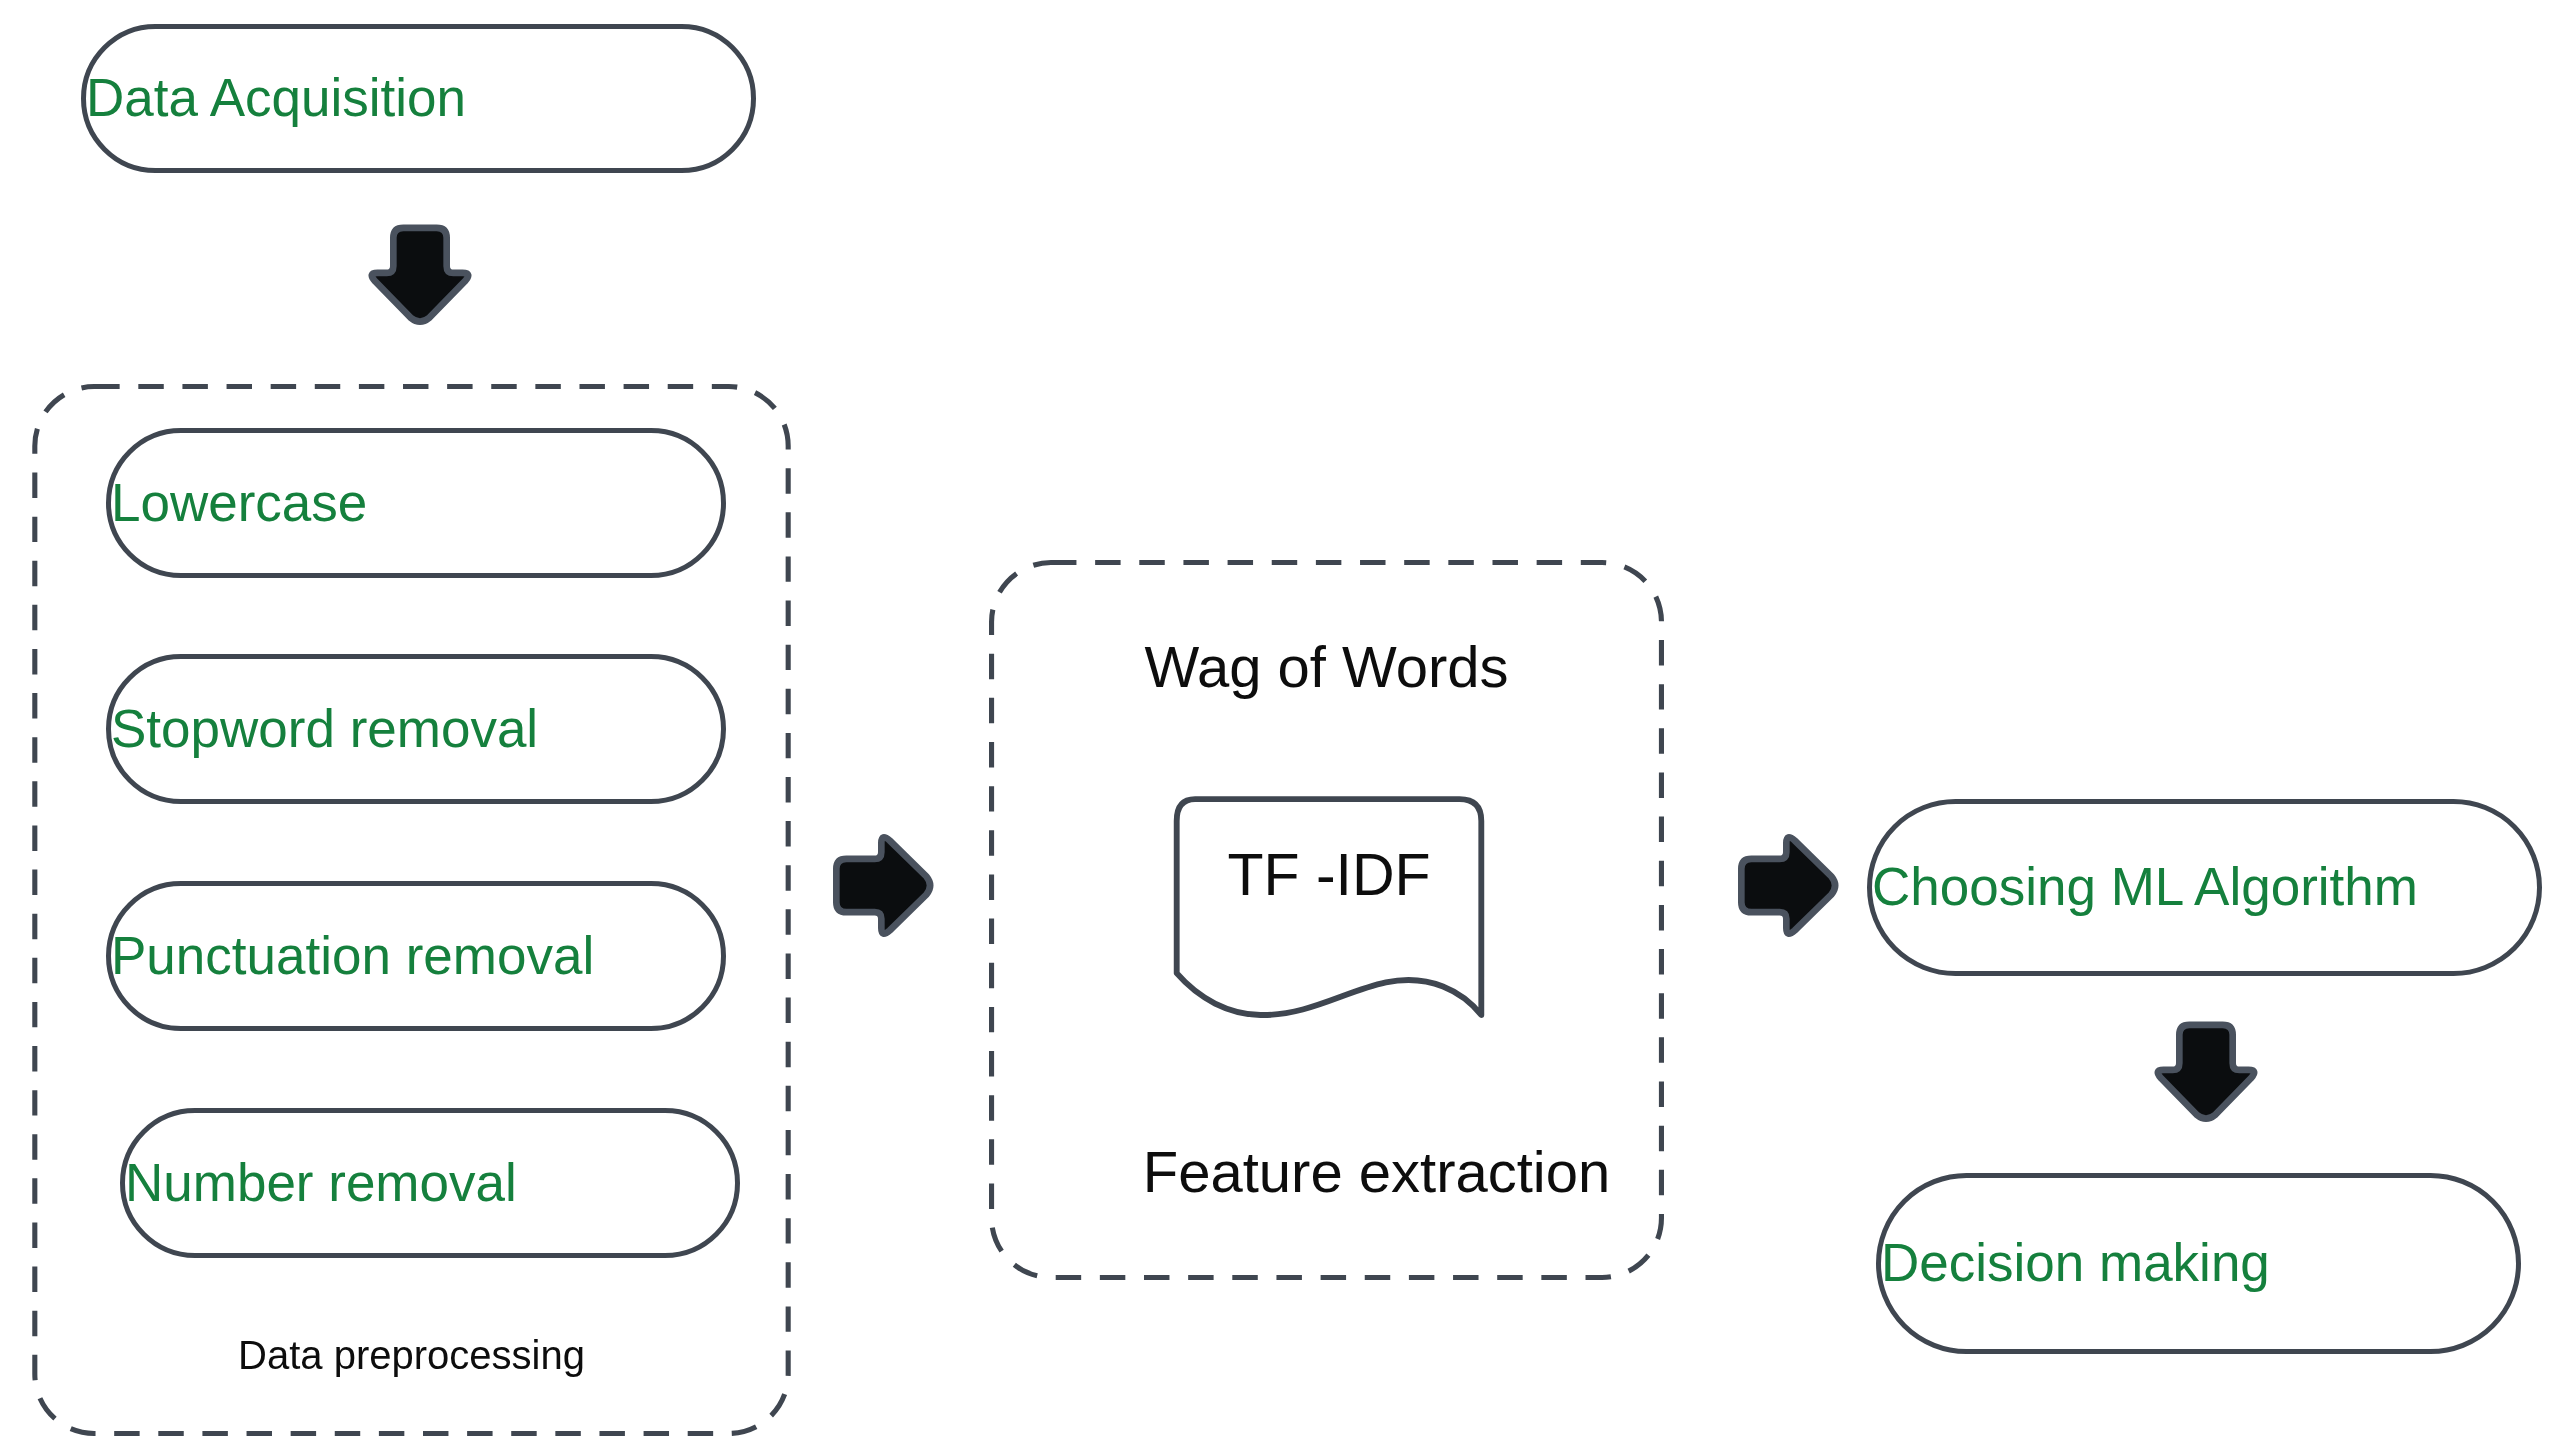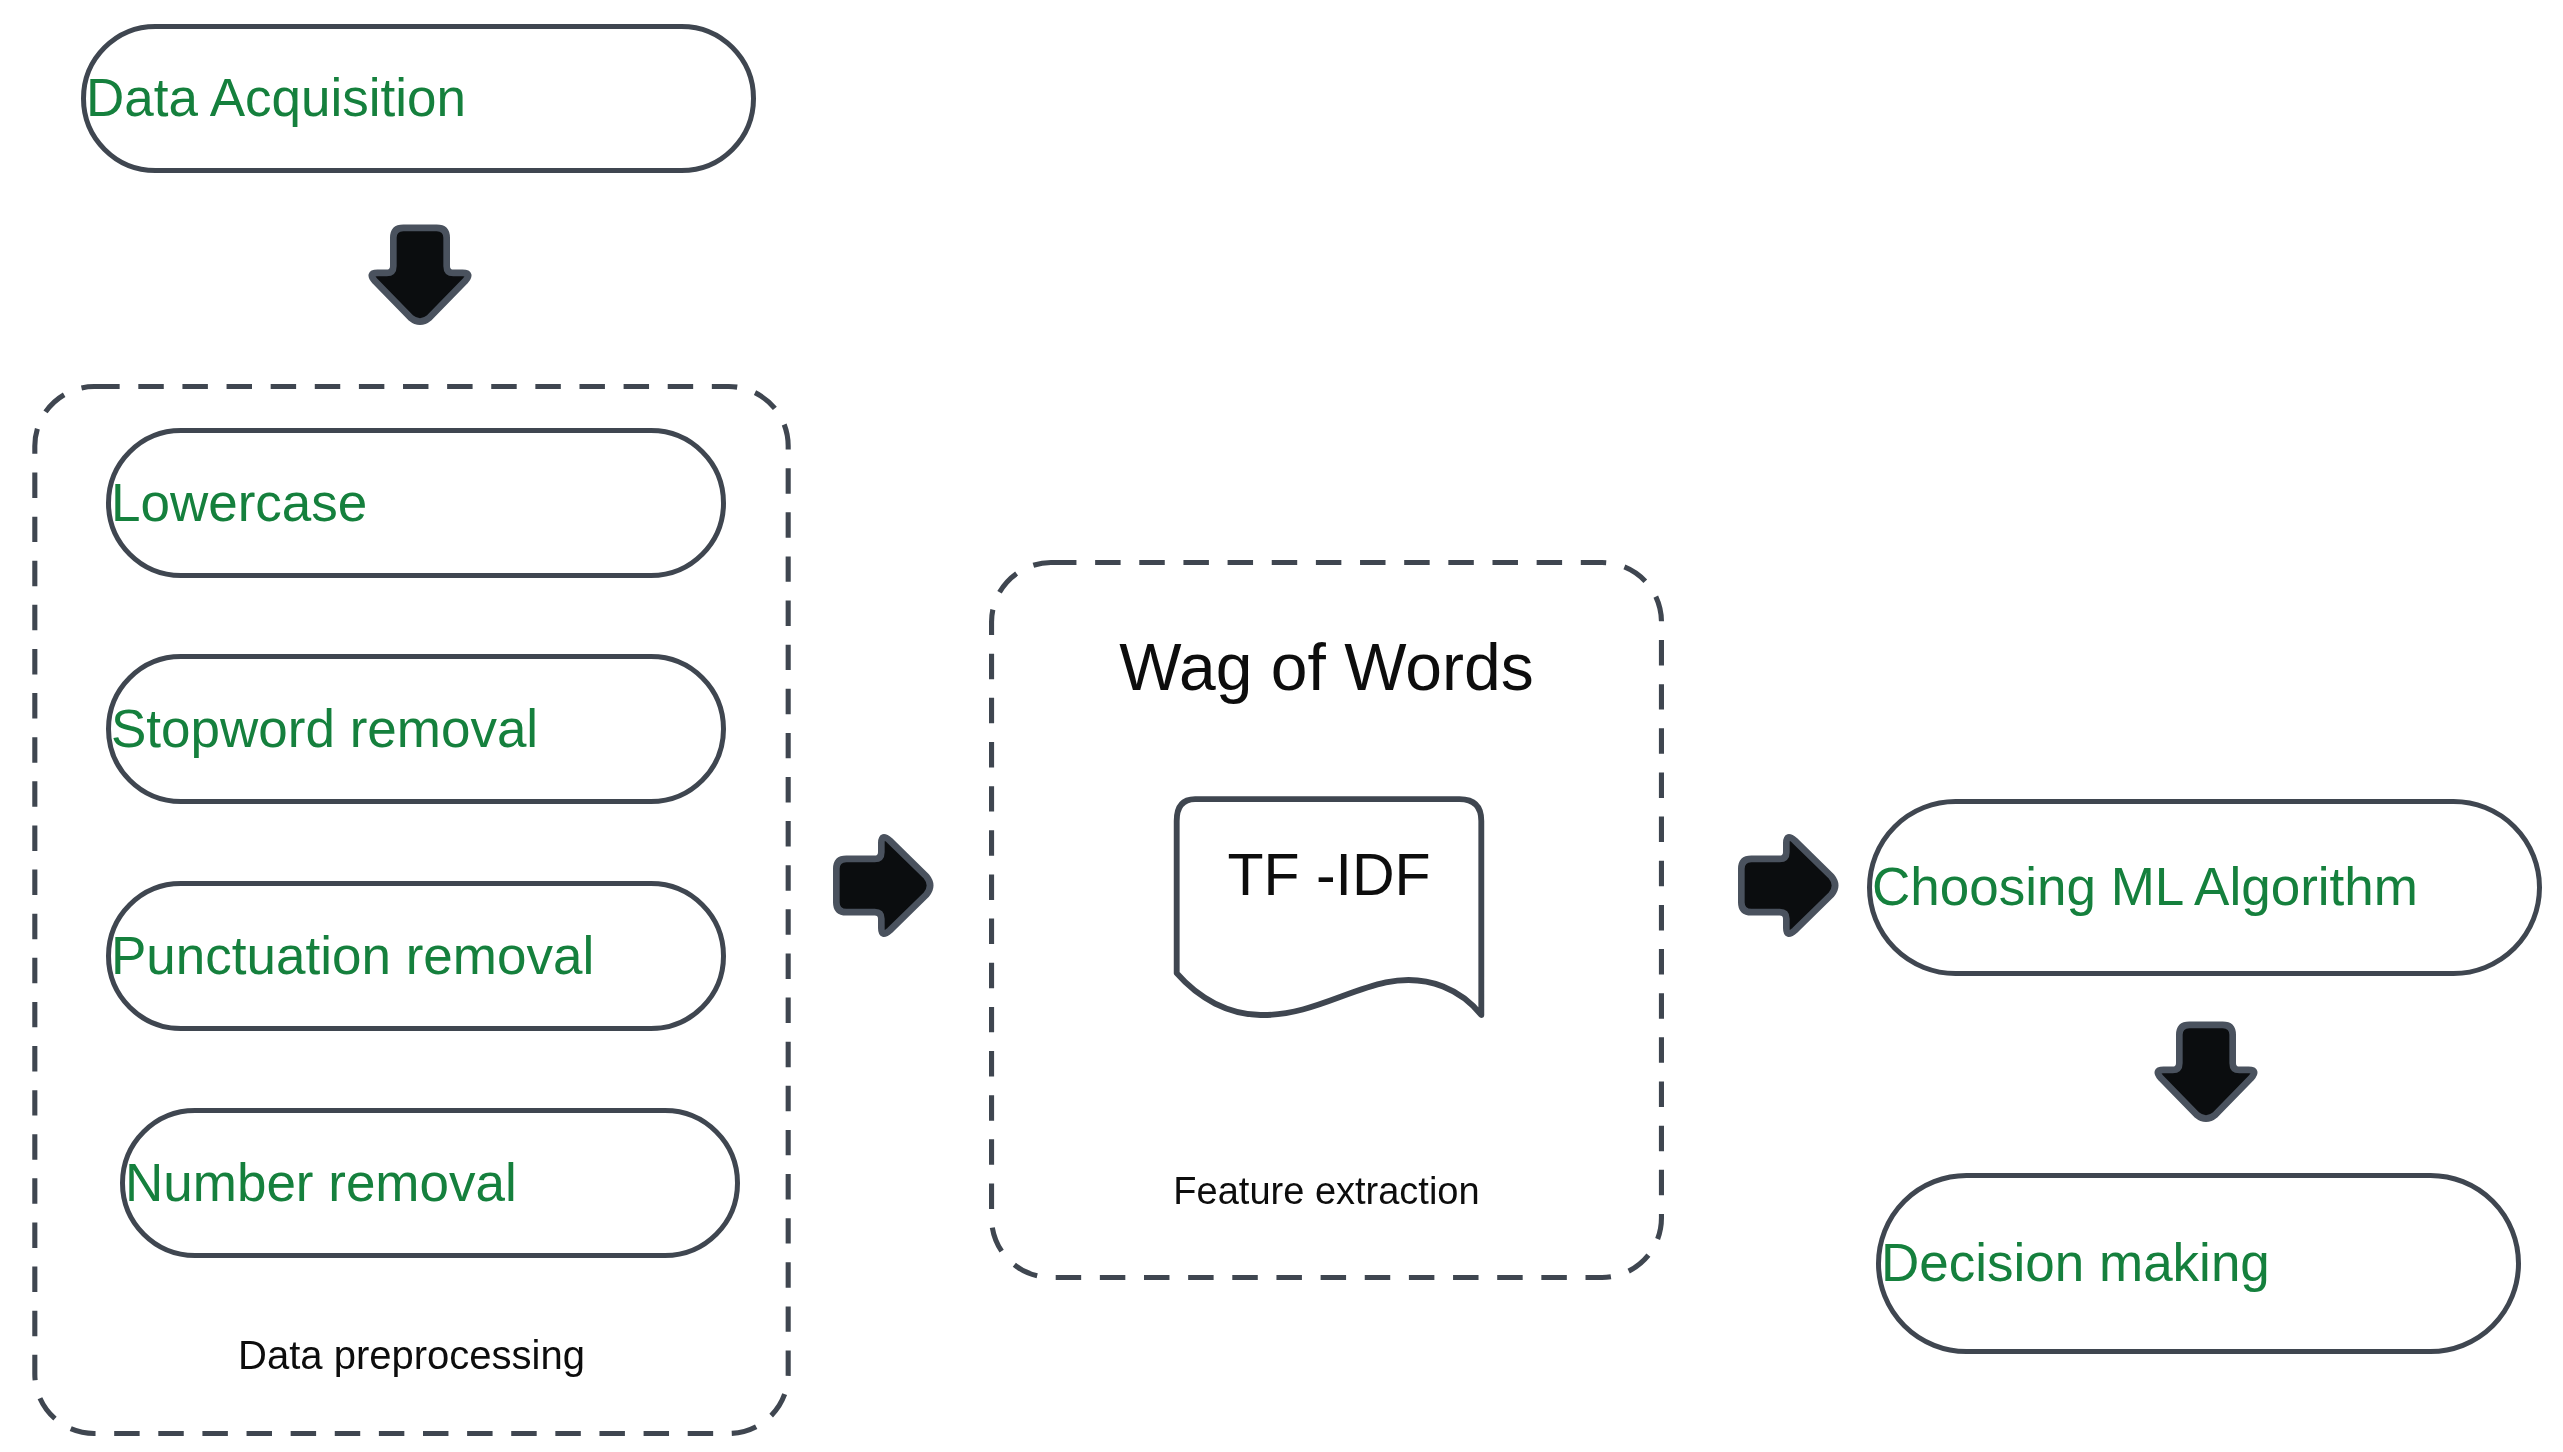--- a/index.html
+++ b/index.html
@@ -38,24 +38,24 @@
   #node-stopword{left:106px;top:654px;width:620px;height:150px;}
   #node-punctuation{left:106px;top:881px;width:620px;height:150px;}
   #node-number{left:120px;top:1108px;width:620px;height:150px;}
   #node-choosing-ml{left:1867px;top:799px;width:675px;height:177px;}
   #node-decision-making{left:1876px;top:1173px;width:645px;height:181px;}
 
   #preproc-box{left:32px;top:384px;width:759px;height:1052px;}
   #preproc-label{left:32px;top:1317px;width:759px;height:76px;font-size:40px;}
 
   #feature-box{left:989px;top:560px;width:675px;height:720px;}
-  #feature-title{left:989px;top:630px;width:675px;height:73px;font-size:66px;}
+  #feature-title{left:989px;top:630px;width:675px;height:73px;font-size:58px;}
   #doc-shape{left:1170px;top:792px;width:318px;height:231px;}
   #doc-label{left:1170px;top:842px;width:318px;height:65px;font-size:59px;}
-  #feature-caption{left:989px;top:1135px;width:675px;height:73px;font-size:38px;margin-top:20px;}
+  #feature-caption{left:1039px;top:1135px;width:675px;height:73px;font-size:58px;}
 
   .arrow{width:110px;height:117px;}
   #arrow-1{left:365px;top:216px;transform:rotate(90deg);}
   #arrow-2{left:828px;top:827px;}
   #arrow-3{left:1733px;top:827px;}
   #arrow-4{left:2151px;top:1013px;transform:rotate(90deg);}
 </style>
 </head>
 <body>
 

